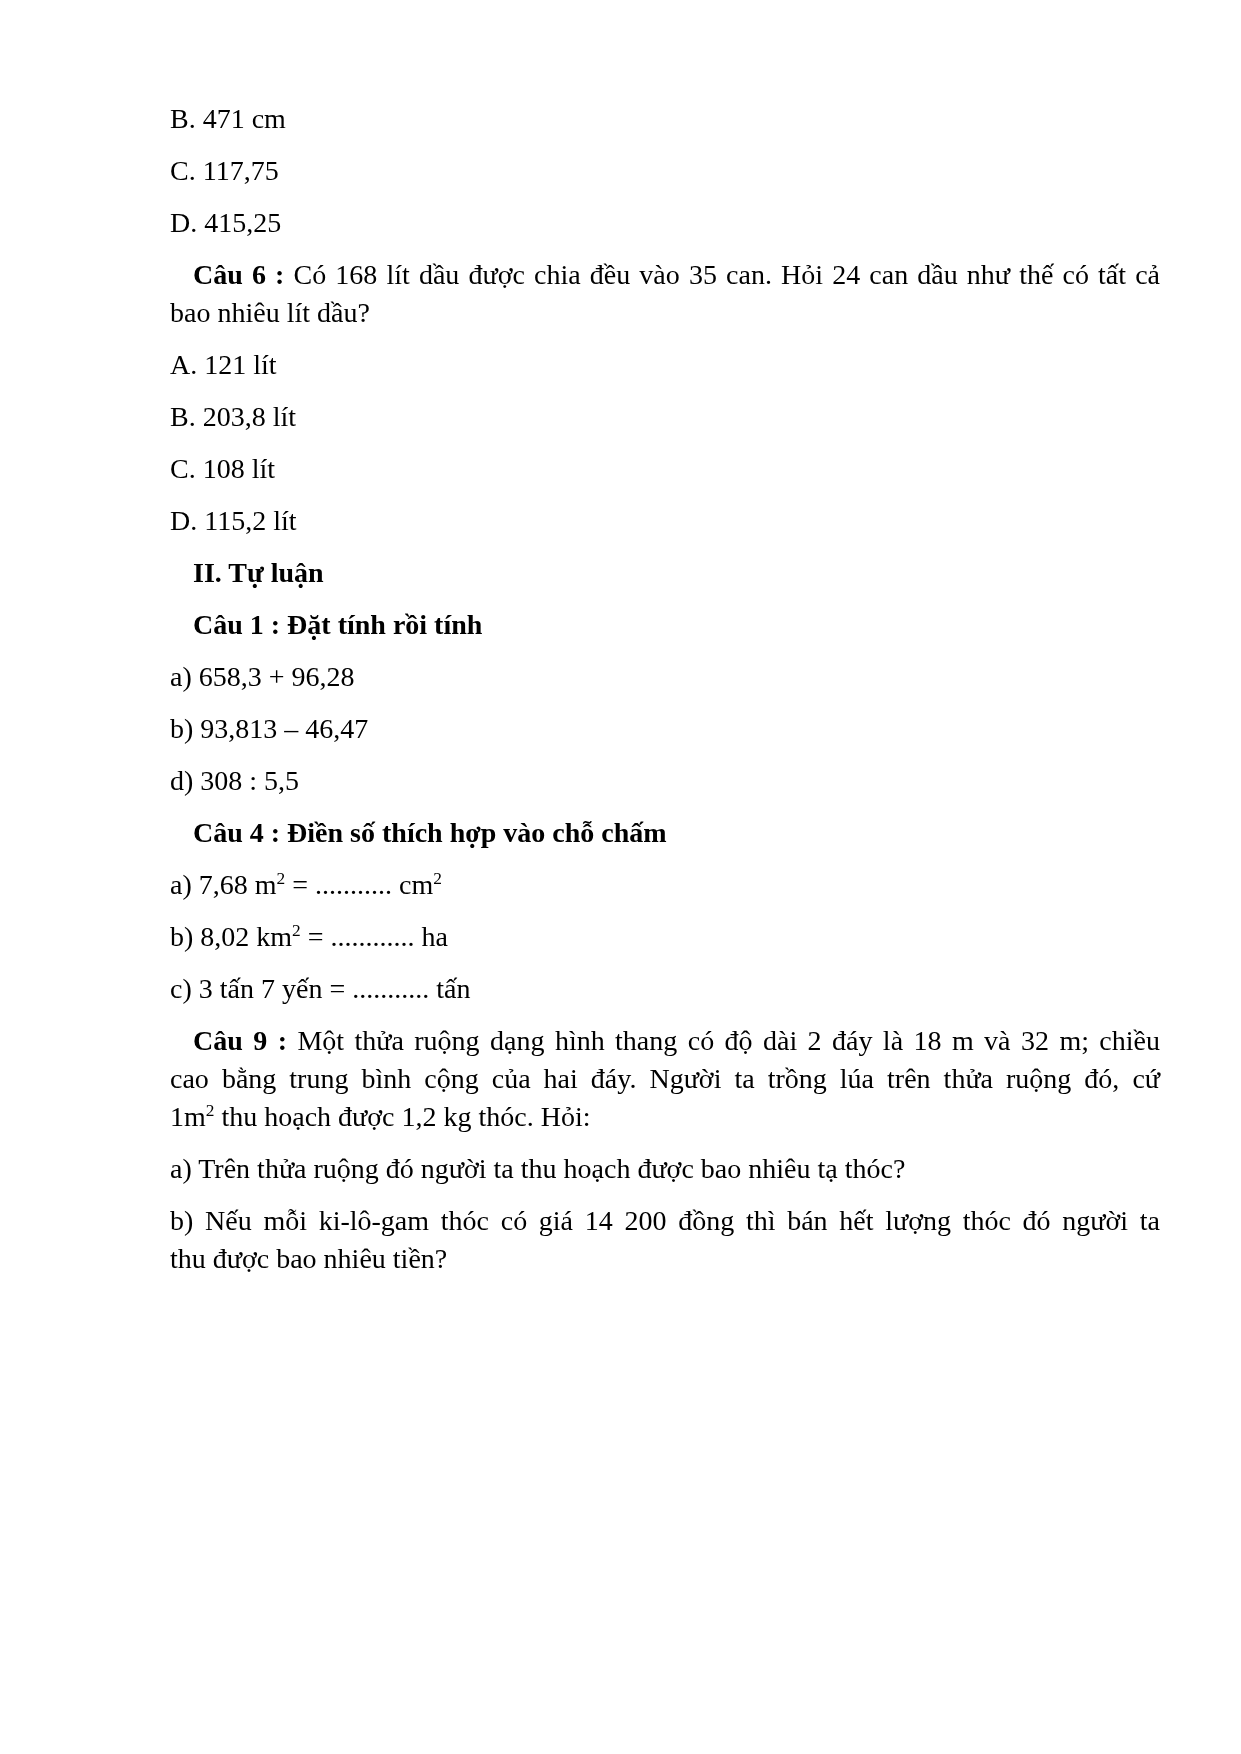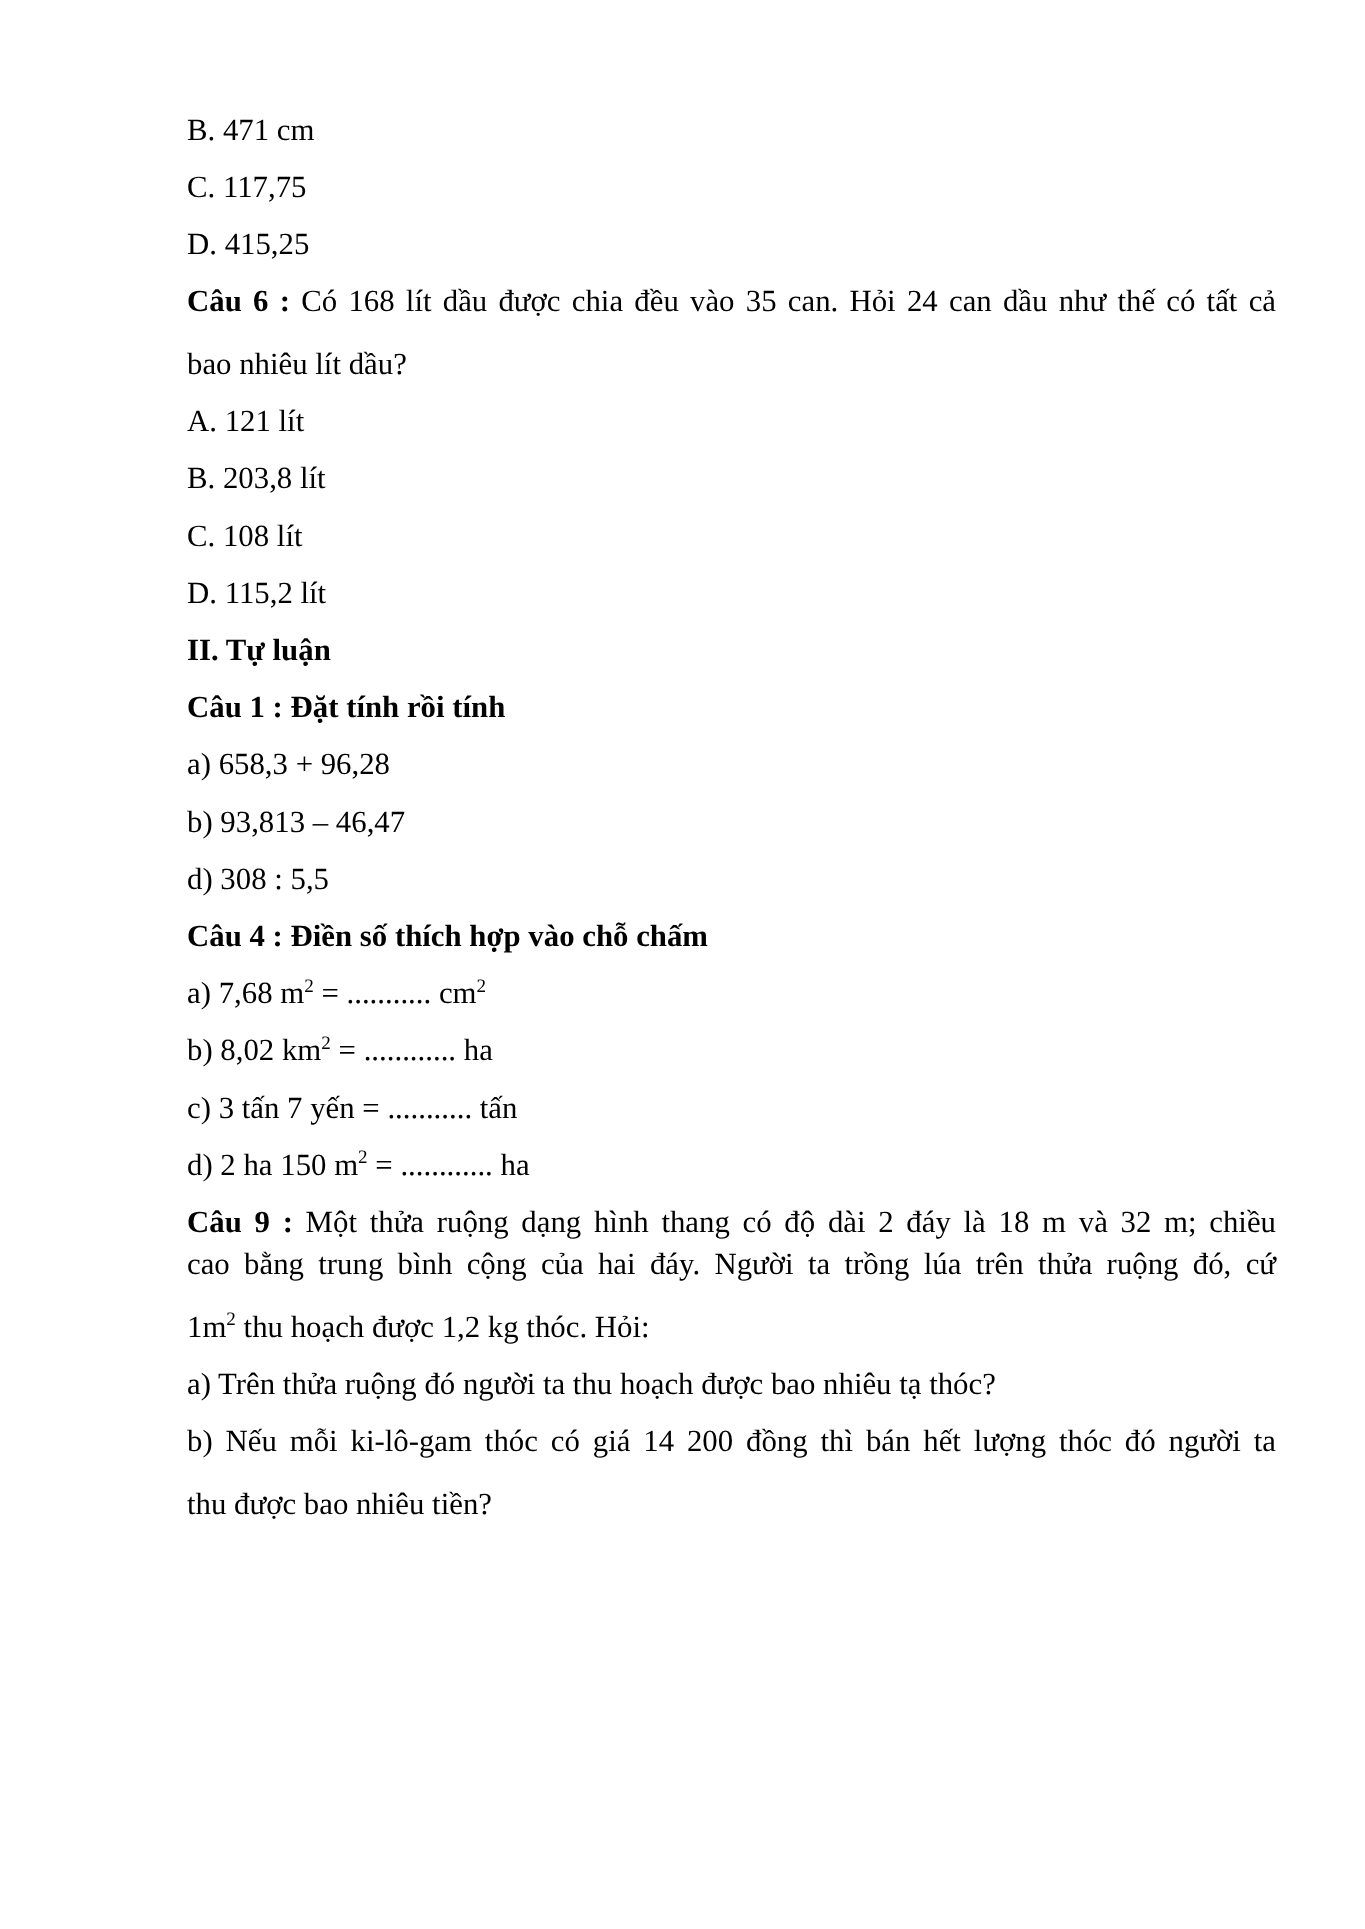--- a/index.html
+++ b/index.html
@@ -16,24 +16,24 @@
     font-family:"Liberation Serif","DejaVu Serif",serif;
     font-size:28px;
     line-height:38px;
   }
   .content{
     position:absolute;
     left:170px; top:100px;
     width:990px;
   }
   .para{ margin:0 0 14px 0; }
-  .bold{ font-weight:bold; }
+  .bold{ font-weight:bold;margin-left:23px; }
   
   .jline{ text-align:justify; text-align-last:justify; }
-  .lastline{ text-align:left; text-align-last:left;margin-top:19px; }
+  .lastline{ text-align:left; text-align-last:left; }
   .indent2{ padding-left:9px; }
   sup{
     font-size:0.62em;
     line-height:0;
     vertical-align:super;
   }
   .frac{
     display:inline-flex;
     flex-direction:column;
     vertical-align:middle;
@@ -75,21 +75,20 @@
     <p class="para">d) 308 : 5,5</p>
 
     <p class="para bold">Câu 4 : Điền số thích hợp vào chỗ chấm</p>
 
     <p class="para"><span>a) 7,68 m</span><sup>2</sup><span> = ........... cm</span><sup>2</sup></p>
 
     <p class="para"><span>b) 8,02 km</span><sup>2</sup><span> = ............ ha</span></p>
 
     <p class="para">c) 3 tấn 7 yến = ........... tấn</p>
 
-    <p class="para"><span>d) 2 ha 150 m</span><sup>2</sup><span> = ............ ha</span></p>
 
 
     <div class="para">
       <div class="jline"><span class="bold">Câu 9 :</span><span> Một thửa ruộng dạng hình thang có độ dài 2 đáy là 18 m và 32 m; chiều</span></div>
       <div class="jline">cao bằng trung bình cộng của hai đáy. Người ta trồng lúa trên thửa ruộng đó, cứ</div>
       <div class="lastline"><span>1m</span><sup>2</sup><span> thu hoạch được 1,2 kg thóc. Hỏi:</span></div>
     </div>
 
     <p class="para">a) Trên thửa ruộng đó người ta thu hoạch được bao nhiêu tạ thóc?</p>
 

